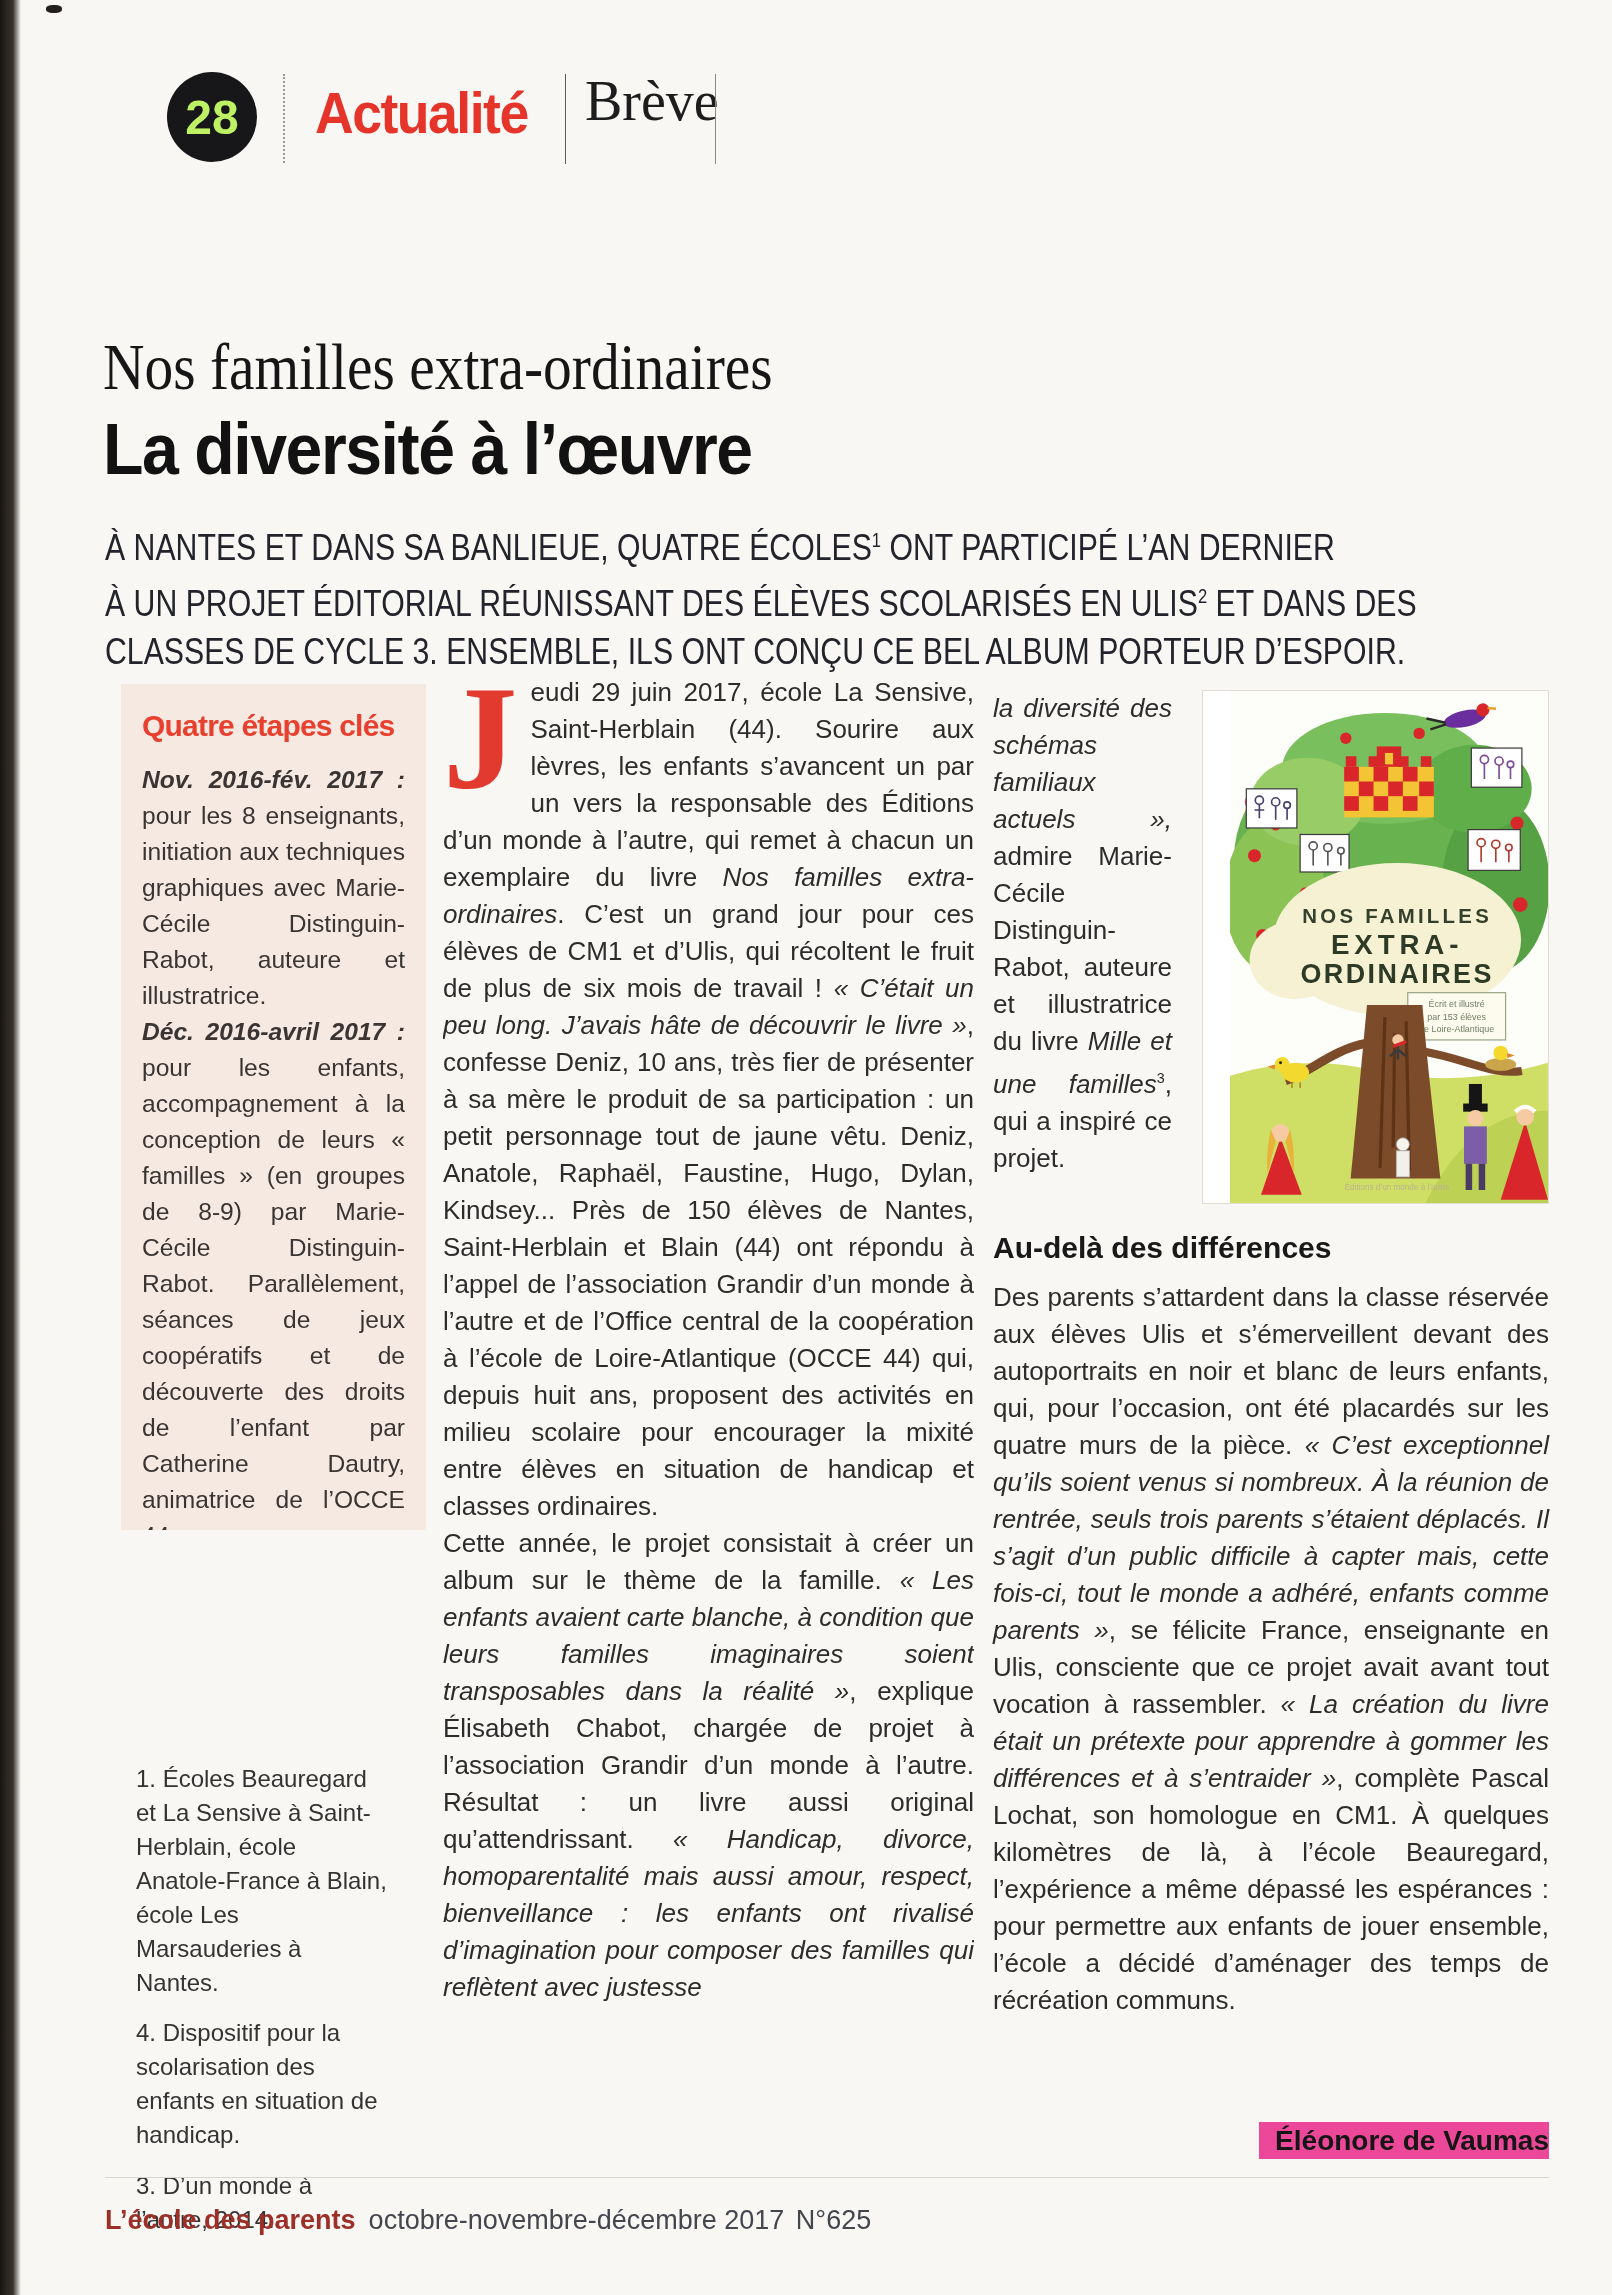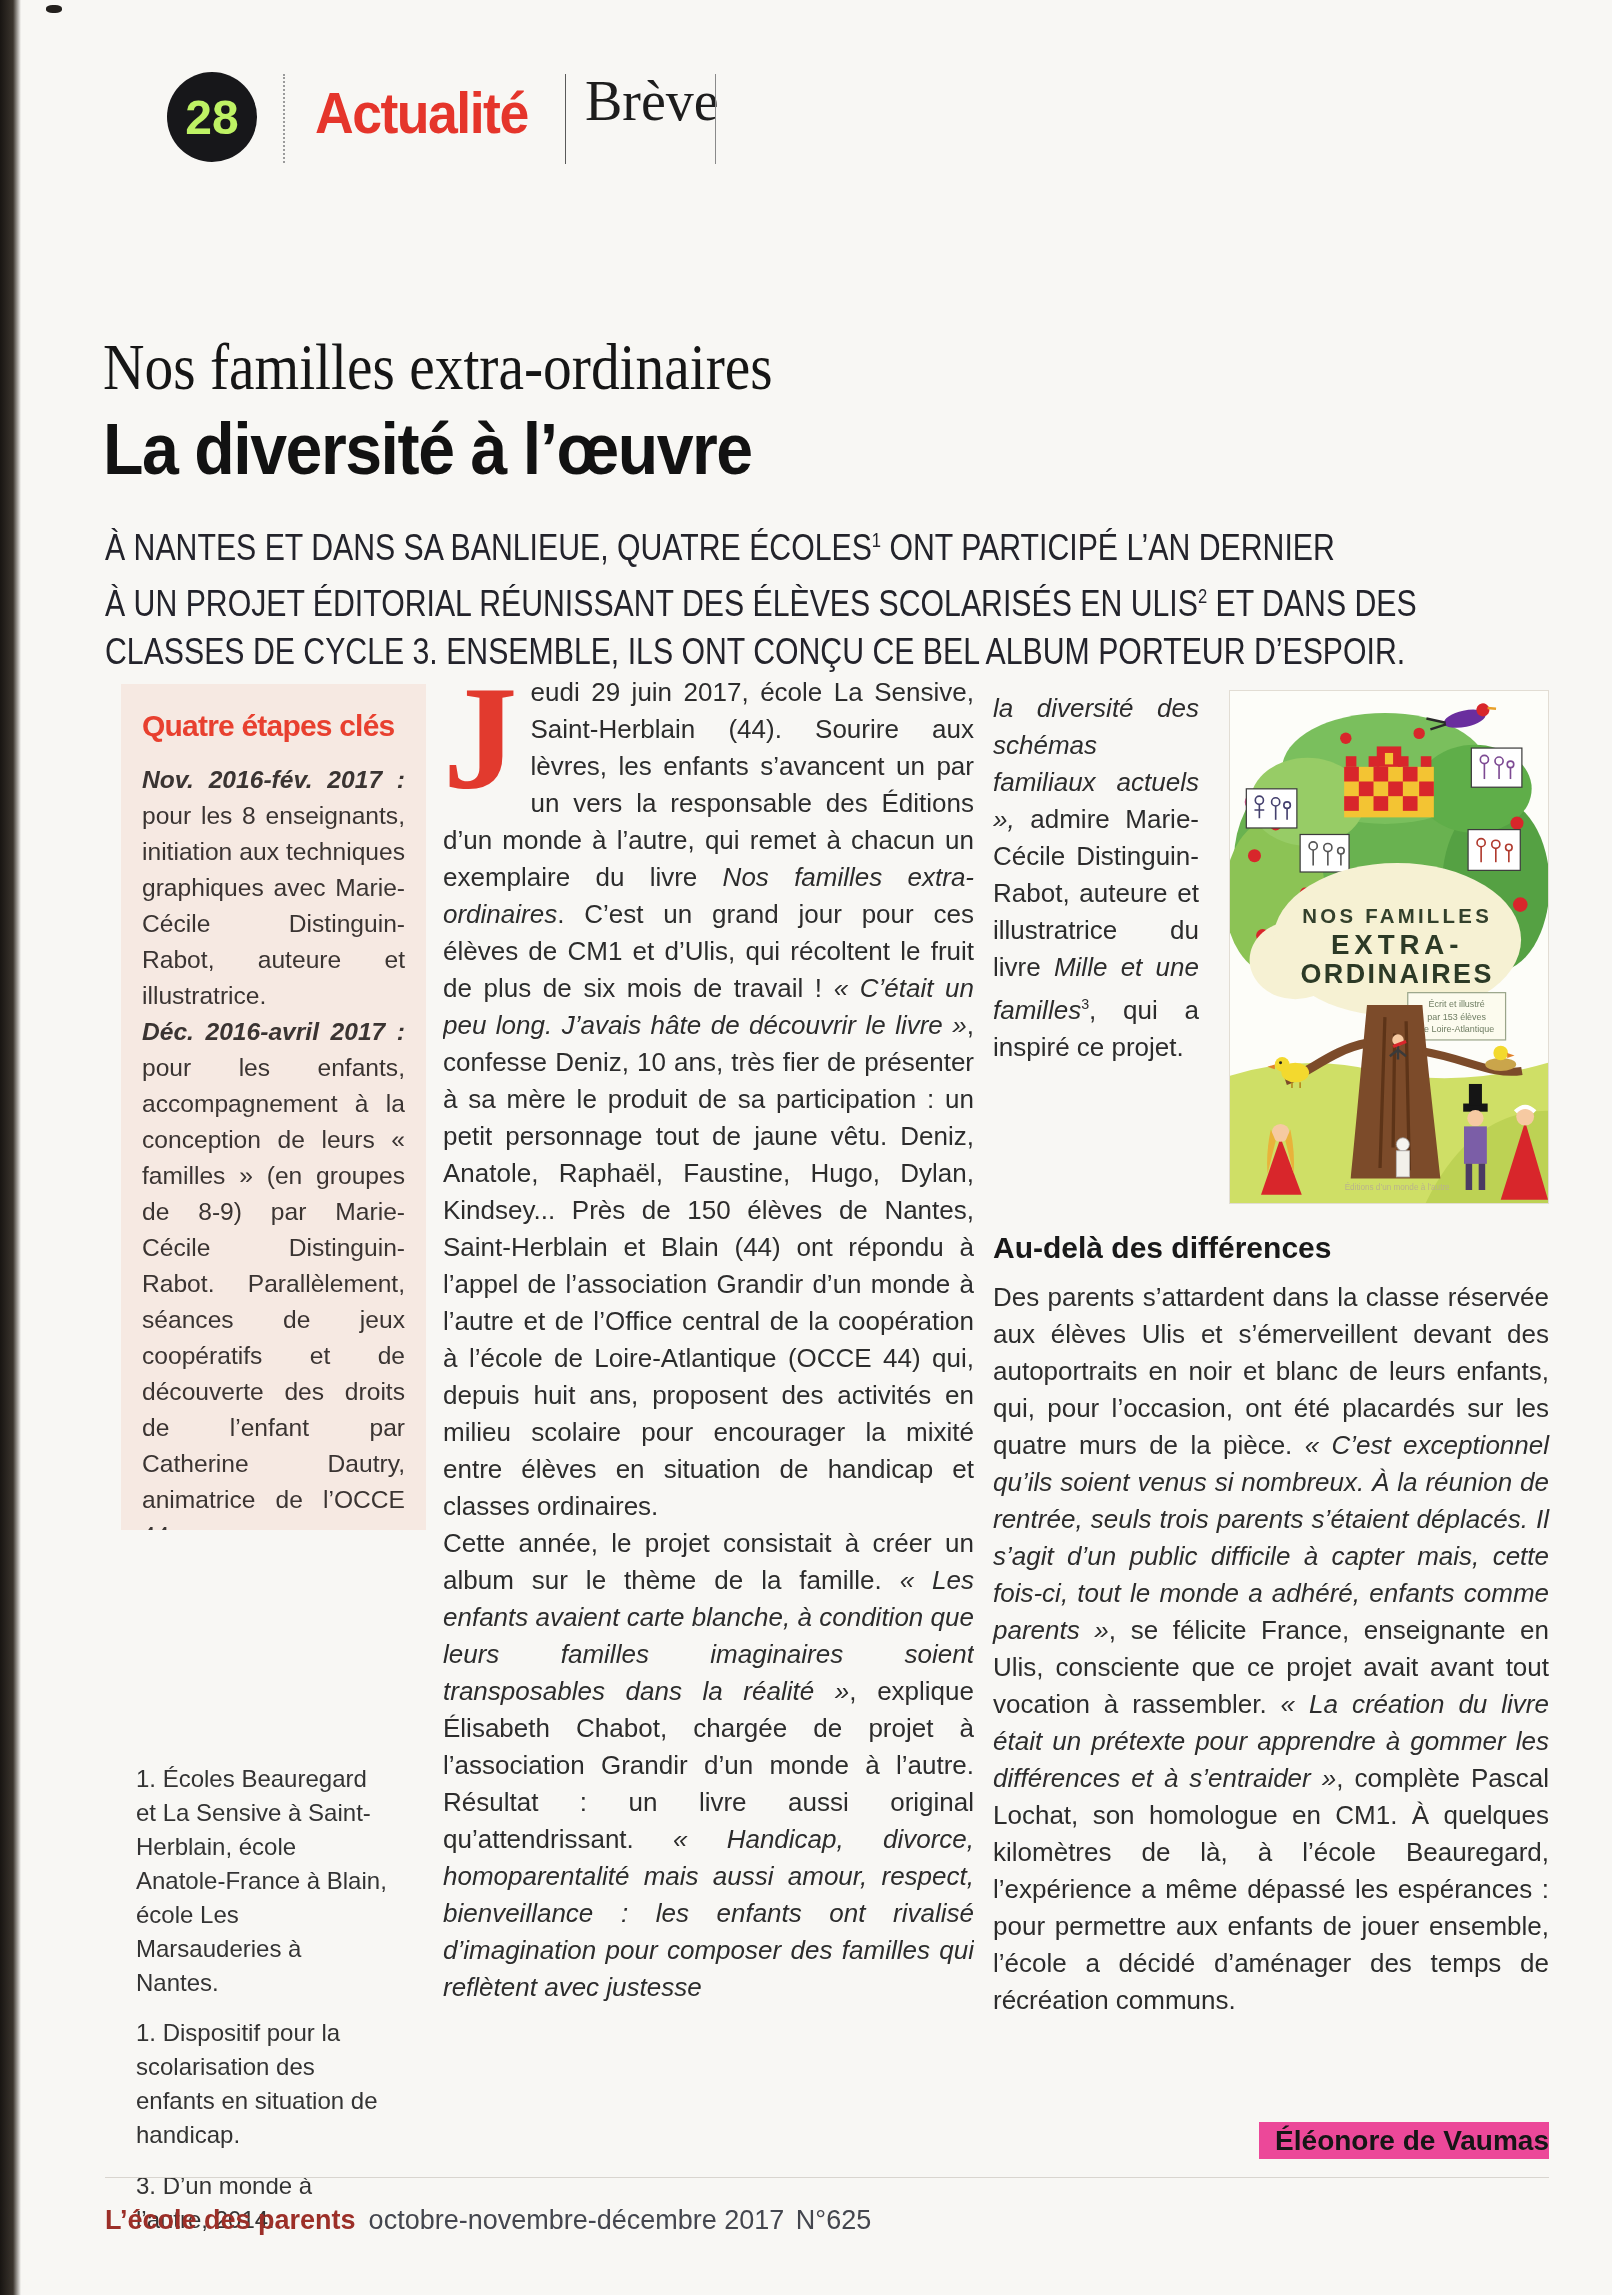--- a/index.html
+++ b/index.html
@@ -49,21 +49,21 @@
   .article{font-size:26px;line-height:37px;color:#2c2c2c;text-align:justify;}
   .it{font-style:italic;}
   .article sup{font-size:55%;vertical-align:super;}
   .col1{position:absolute;left:443px;top:674px;width:531px;height:1475px;overflow:hidden;}
   .col1 p,.col2 p{margin:0;}
   .dropcap{float:left;color:#e23a2e;font-family:"Liberation Serif",serif;font-weight:bold;
            font-size:149px;line-height:121px;padding:3.3px 13px 0 0;}
   .col2{position:absolute;left:993px;top:674px;width:556px;height:1475px;}
   .col2-top{display:flex;gap:30px;margin-top:16px;}
   .col2-toptext{width:223px;}
-  .cover{width:318px;height:512px;flex:none;background:#fff;border:0.8px solid #e2ddd4;}
+  .cover{width:318px;height:512px;flex:none;background:#fff;border:0.8px solid #e2ddd4;padding-left:27px;}
   .subhead{font-weight:800;font-size:30px;color:#191919;margin:24.6px 0 13px 0;text-align:left;}
   .byline{position:absolute;right:0;bottom:-9.8px;font-weight:800;font-size:28px;color:#161616;
           background:#ec4899;padding-left:16.4px;}
 
   
   .footer-rule{position:absolute;left:105px;top:2177px;width:1444px;border-top:1.6px solid #d9d5cf;}
   .footer{position:absolute;left:105px;top:2205px;font-size:27px;color:#44464e;}
   .footer .mag{color:#9c2f28;font-weight:800;margin-right:13px;}
   .footer .num{margin-left:11.5px;}
 </style>
@@ -102,21 +102,21 @@
       <span class="date">Déc. 2016-avril 2017 :</span><span> pour les enfants, accompagnement à la conception de leurs « familles » (en groupes de 8-9) par Marie-Cécile Distinguin-Rabot. Parallèlement, séances de jeux coopératifs et de découverte des droits de l’enfant par Catherine Dautry, animatrice de l’OCCE 44.</span>
     </div>
     <div class="keybox-entry">
       <span class="date">Mai 2017 :</span><span> fabrication de l’album par la graphiste Emmanuelle Houssais, puis impression.</span>
     </div>
 
   </div>
 
   <div class="footnotes">
     <div class="footnote">1. Écoles Beauregard et La Sensive à Saint-Herblain, école Anatole-France à Blain, école Les Marsauderies à Nantes.</div>
-    <div class="footnote">1. Dispositif pour la scolarisation des enfants en situation de handicap.</div>
+    <div class="footnote">4. Dispositif pour la scolarisation des enfants en situation de handicap.</div>
     <div class="footnote">3. D’un monde à l’autre, 2014.</div>
   </div>
 
   <div class="col1 article">
     <p><span class="dropcap">J</span><span><span>eudi 29 juin 2017, école La Sensive, Saint-Herblain (44). Sourire aux lèvres, les enfants s’avancent un par un vers la responsable des Éditions d’un monde à l’autre, qui remet à chacun un exemplaire du livre </span><span class="it">Nos familles extra-ordinaires</span><span>. C’est un grand jour pour ces élèves de CM1 et d’Ulis, qui récoltent le fruit de plus de six mois de travail ! </span><span class="it">« C’était un peu long. J’avais hâte de découvrir le livre »</span><span>, confesse Deniz, 10 ans, très fier de présenter à sa mère le produit de sa participation : un petit personnage tout de jaune vêtu. Deniz, Anatole, Raphaël, Faustine, Hugo, Dylan, Kindsey... Près de 150 élèves de Nantes, Saint-Herblain et Blain (44) ont répondu à l’appel de l’association Grandir d’un monde à l’autre et de l’Office central de la coopération à l’école de Loire-Atlantique (OCCE 44) qui, depuis huit ans, proposent des activités en milieu scolaire pour encourager la mixité entre élèves en situation de handicap et classes ordinaires.</span></span></p>
     <p><span><span>Cette année, le projet consistait à créer un album sur le thème de la famille. </span><span class="it">« Les enfants avaient carte blanche, à condition que leurs familles imaginaires soient transposables dans la réalité »</span><span>, explique Élisabeth Chabot, chargée de projet à l’association Grandir d’un monde à l’autre. Résultat : un livre aussi original qu’attendrissant. </span><span class="it">« Handicap, divorce, homoparentalité mais aussi amour, respect, bienveillance : les enfants ont rivalisé d’imagination pour composer des familles qui reflètent avec justesse</span></span></p>
   </div>
 
   <div class="col2 article">
     <div class="col2-top">

